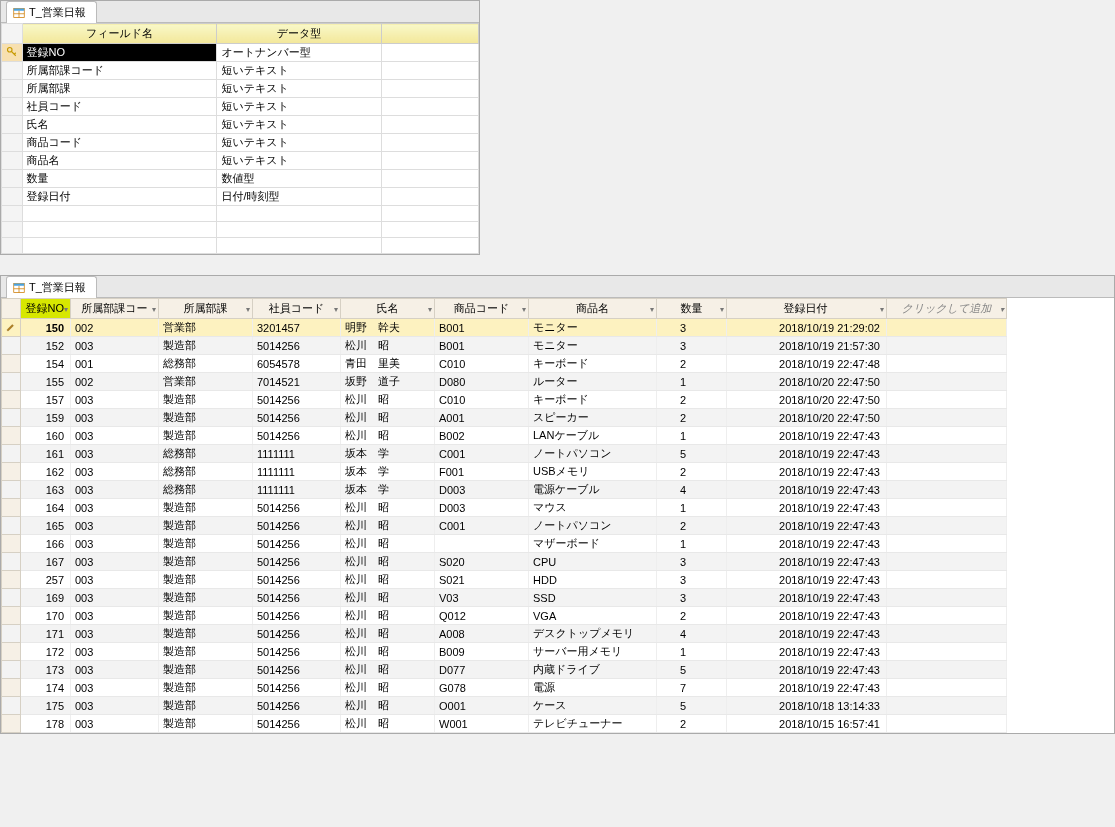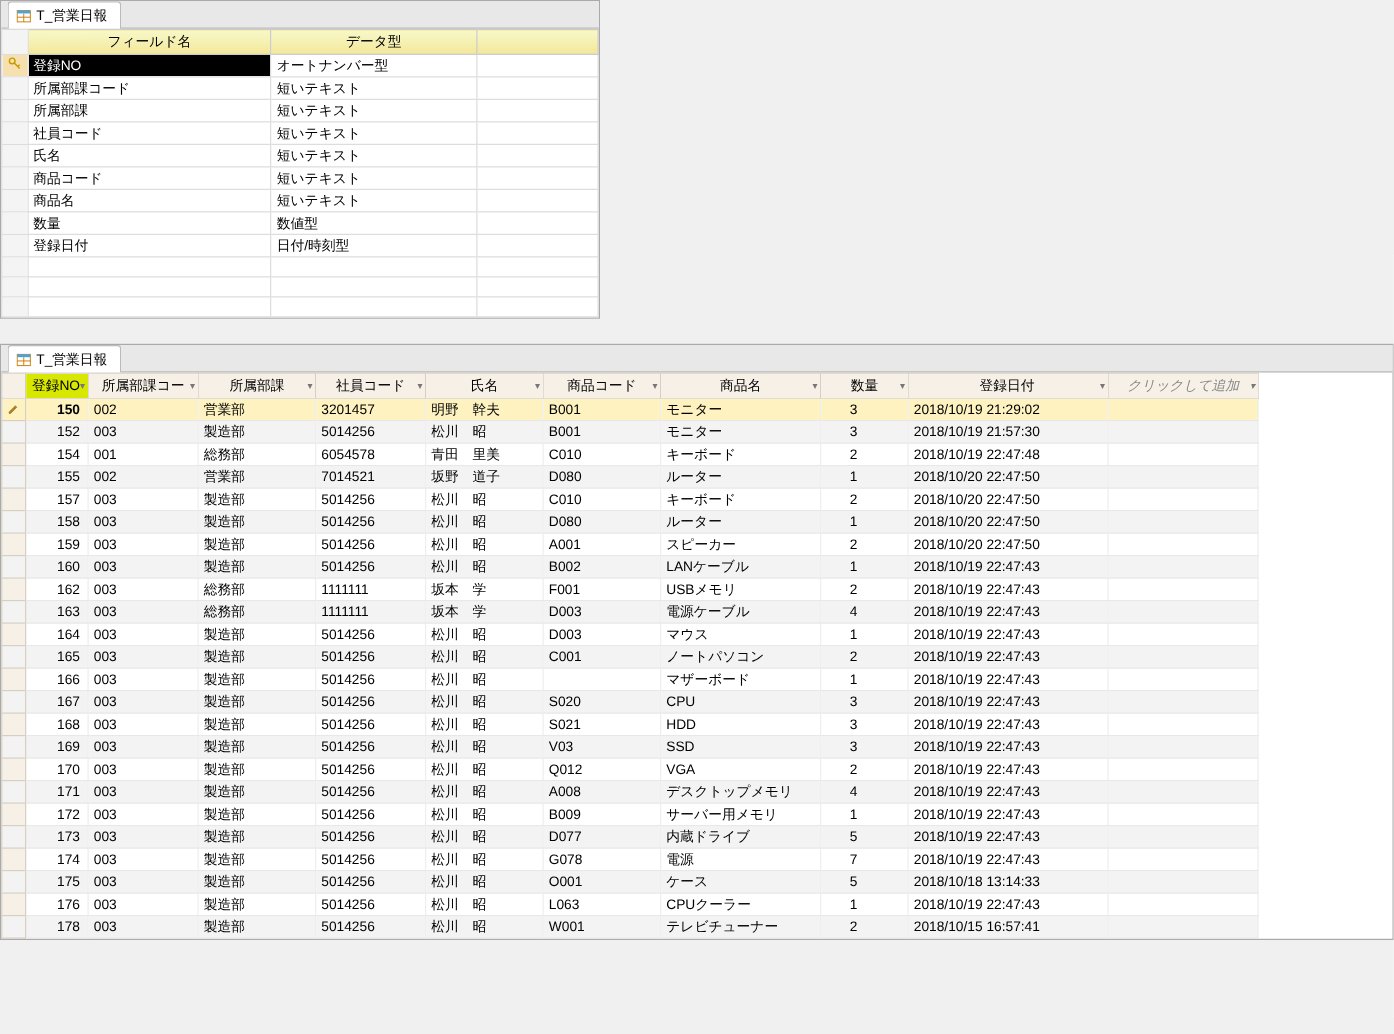--- a/index.html
+++ b/index.html
@@ -41,21 +41,21 @@
 .col-regno { width: 50px; text-align: right; padding-right: 6px !important;}
 .data-table th.col-regno { background: #d7e700 !important; }
 .col-bkcd { width: 88px; }
 .col-bk   { width: 94px; }
 .col-empcd{ width: 88px; }
 .col-name { width: 94px; }
 .col-pcd  { width: 94px; }
 .col-pnm  { width: 128px; }
 .col-qty  { width: 70px; text-align: right; padding-right: 40px !important;}
 .data-table th.col-qty { text-align: center; padding-right: 4px !important;}
-.col-date { width: 160px; padding-right: 6px !important;}
+.col-date { width: 160px; text-align: right; padding-right: 6px !important;}
 .data-table th.col-date { text-align: center; }
 .col-add  { width: 120px; color: #999; font-style: italic; }
 .data-table th.col-add { font-style: italic; color: #888; }
 </style>
 </head>
 <body>
 
 <div class="panel design-panel">
   <div class="tab-strip">
     <div class="tab">
@@ -253,33 +253,20 @@
           <td class="col-empcd">5014256</td>
           <td class="col-name">松川　昭</td>
           <td class="col-pcd">C010</td>
           <td class="col-pnm">キーボード</td>
           <td class="col-qty">2</td>
           <td class="col-date">2018/10/20 22:47:50</td>
           <td class="col-add"></td>
         </tr>
         <tr>
           <td class="rowhead"></td>
-          <td class="col-regno">158</td>
-          <td class="col-bkcd">003</td>
-          <td class="col-bk">製造部</td>
-          <td class="col-empcd">5014256</td>
-          <td class="col-name">松川　昭</td>
-          <td class="col-pcd">D080</td>
-          <td class="col-pnm">ルーター</td>
-          <td class="col-qty">1</td>
-          <td class="col-date">2018/10/20 22:47:50</td>
-          <td class="col-add"></td>
-        </tr>
-        <tr>
-          <td class="rowhead"></td>
           <td class="col-regno">159</td>
           <td class="col-bkcd">003</td>
           <td class="col-bk">製造部</td>
           <td class="col-empcd">5014256</td>
           <td class="col-name">松川　昭</td>
           <td class="col-pcd">A001</td>
           <td class="col-pnm">スピーカー</td>
           <td class="col-qty">2</td>
           <td class="col-date">2018/10/20 22:47:50</td>
           <td class="col-add"></td>
@@ -287,20 +274,33 @@
         <tr>
           <td class="rowhead"></td>
           <td class="col-regno">160</td>
           <td class="col-bkcd">003</td>
           <td class="col-bk">製造部</td>
           <td class="col-empcd">5014256</td>
           <td class="col-name">松川　昭</td>
           <td class="col-pcd">B002</td>
           <td class="col-pnm">LANケーブル</td>
           <td class="col-qty">1</td>
+          <td class="col-date">2018/10/19 22:47:43</td>
+          <td class="col-add"></td>
+        </tr>
+        <tr>
+          <td class="rowhead"></td>
+          <td class="col-regno">161</td>
+          <td class="col-bkcd">003</td>
+          <td class="col-bk">総務部</td>
+          <td class="col-empcd">1111111</td>
+          <td class="col-name">坂本　学</td>
+          <td class="col-pcd">C001</td>
+          <td class="col-pnm">ノートパソコン</td>
+          <td class="col-qty">5</td>
           <td class="col-date">2018/10/19 22:47:43</td>
           <td class="col-add"></td>
         </tr>
         <tr>
           <td class="rowhead"></td>
           <td class="col-regno">162</td>
           <td class="col-bkcd">003</td>
           <td class="col-bk">総務部</td>
           <td class="col-empcd">1111111</td>
           <td class="col-name">坂本　学</td>
@@ -370,21 +370,21 @@
           <td class="col-empcd">5014256</td>
           <td class="col-name">松川　昭</td>
           <td class="col-pcd">S020</td>
           <td class="col-pnm">CPU</td>
           <td class="col-qty">3</td>
           <td class="col-date">2018/10/19 22:47:43</td>
           <td class="col-add"></td>
         </tr>
         <tr>
           <td class="rowhead"></td>
-          <td class="col-regno">168</td>
+          <td class="col-regno">257</td>
           <td class="col-bkcd">003</td>
           <td class="col-bk">製造部</td>
           <td class="col-empcd">5014256</td>
           <td class="col-name">松川　昭</td>
           <td class="col-pcd">S021</td>
           <td class="col-pnm">HDD</td>
           <td class="col-qty">3</td>
           <td class="col-date">2018/10/19 22:47:43</td>
           <td class="col-add"></td>
         </tr>
@@ -474,33 +474,20 @@
           <td class="col-empcd">5014256</td>
           <td class="col-name">松川　昭</td>
           <td class="col-pcd">O001</td>
           <td class="col-pnm">ケース</td>
           <td class="col-qty">5</td>
           <td class="col-date">2018/10/18 13:14:33</td>
           <td class="col-add"></td>
         </tr>
         <tr>
           <td class="rowhead"></td>
-          <td class="col-regno">176</td>
-          <td class="col-bkcd">003</td>
-          <td class="col-bk">製造部</td>
-          <td class="col-empcd">5014256</td>
-          <td class="col-name">松川　昭</td>
-          <td class="col-pcd">L063</td>
-          <td class="col-pnm">CPUクーラー</td>
-          <td class="col-qty">1</td>
-          <td class="col-date">2018/10/19 22:47:43</td>
-          <td class="col-add"></td>
-        </tr>
-        <tr>
-          <td class="rowhead"></td>
           <td class="col-regno">178</td>
           <td class="col-bkcd">003</td>
           <td class="col-bk">製造部</td>
           <td class="col-empcd">5014256</td>
           <td class="col-name">松川　昭</td>
           <td class="col-pcd">W001</td>
           <td class="col-pnm">テレビチューナー</td>
           <td class="col-qty">2</td>
           <td class="col-date">2018/10/15 16:57:41</td>
           <td class="col-add"></td>

